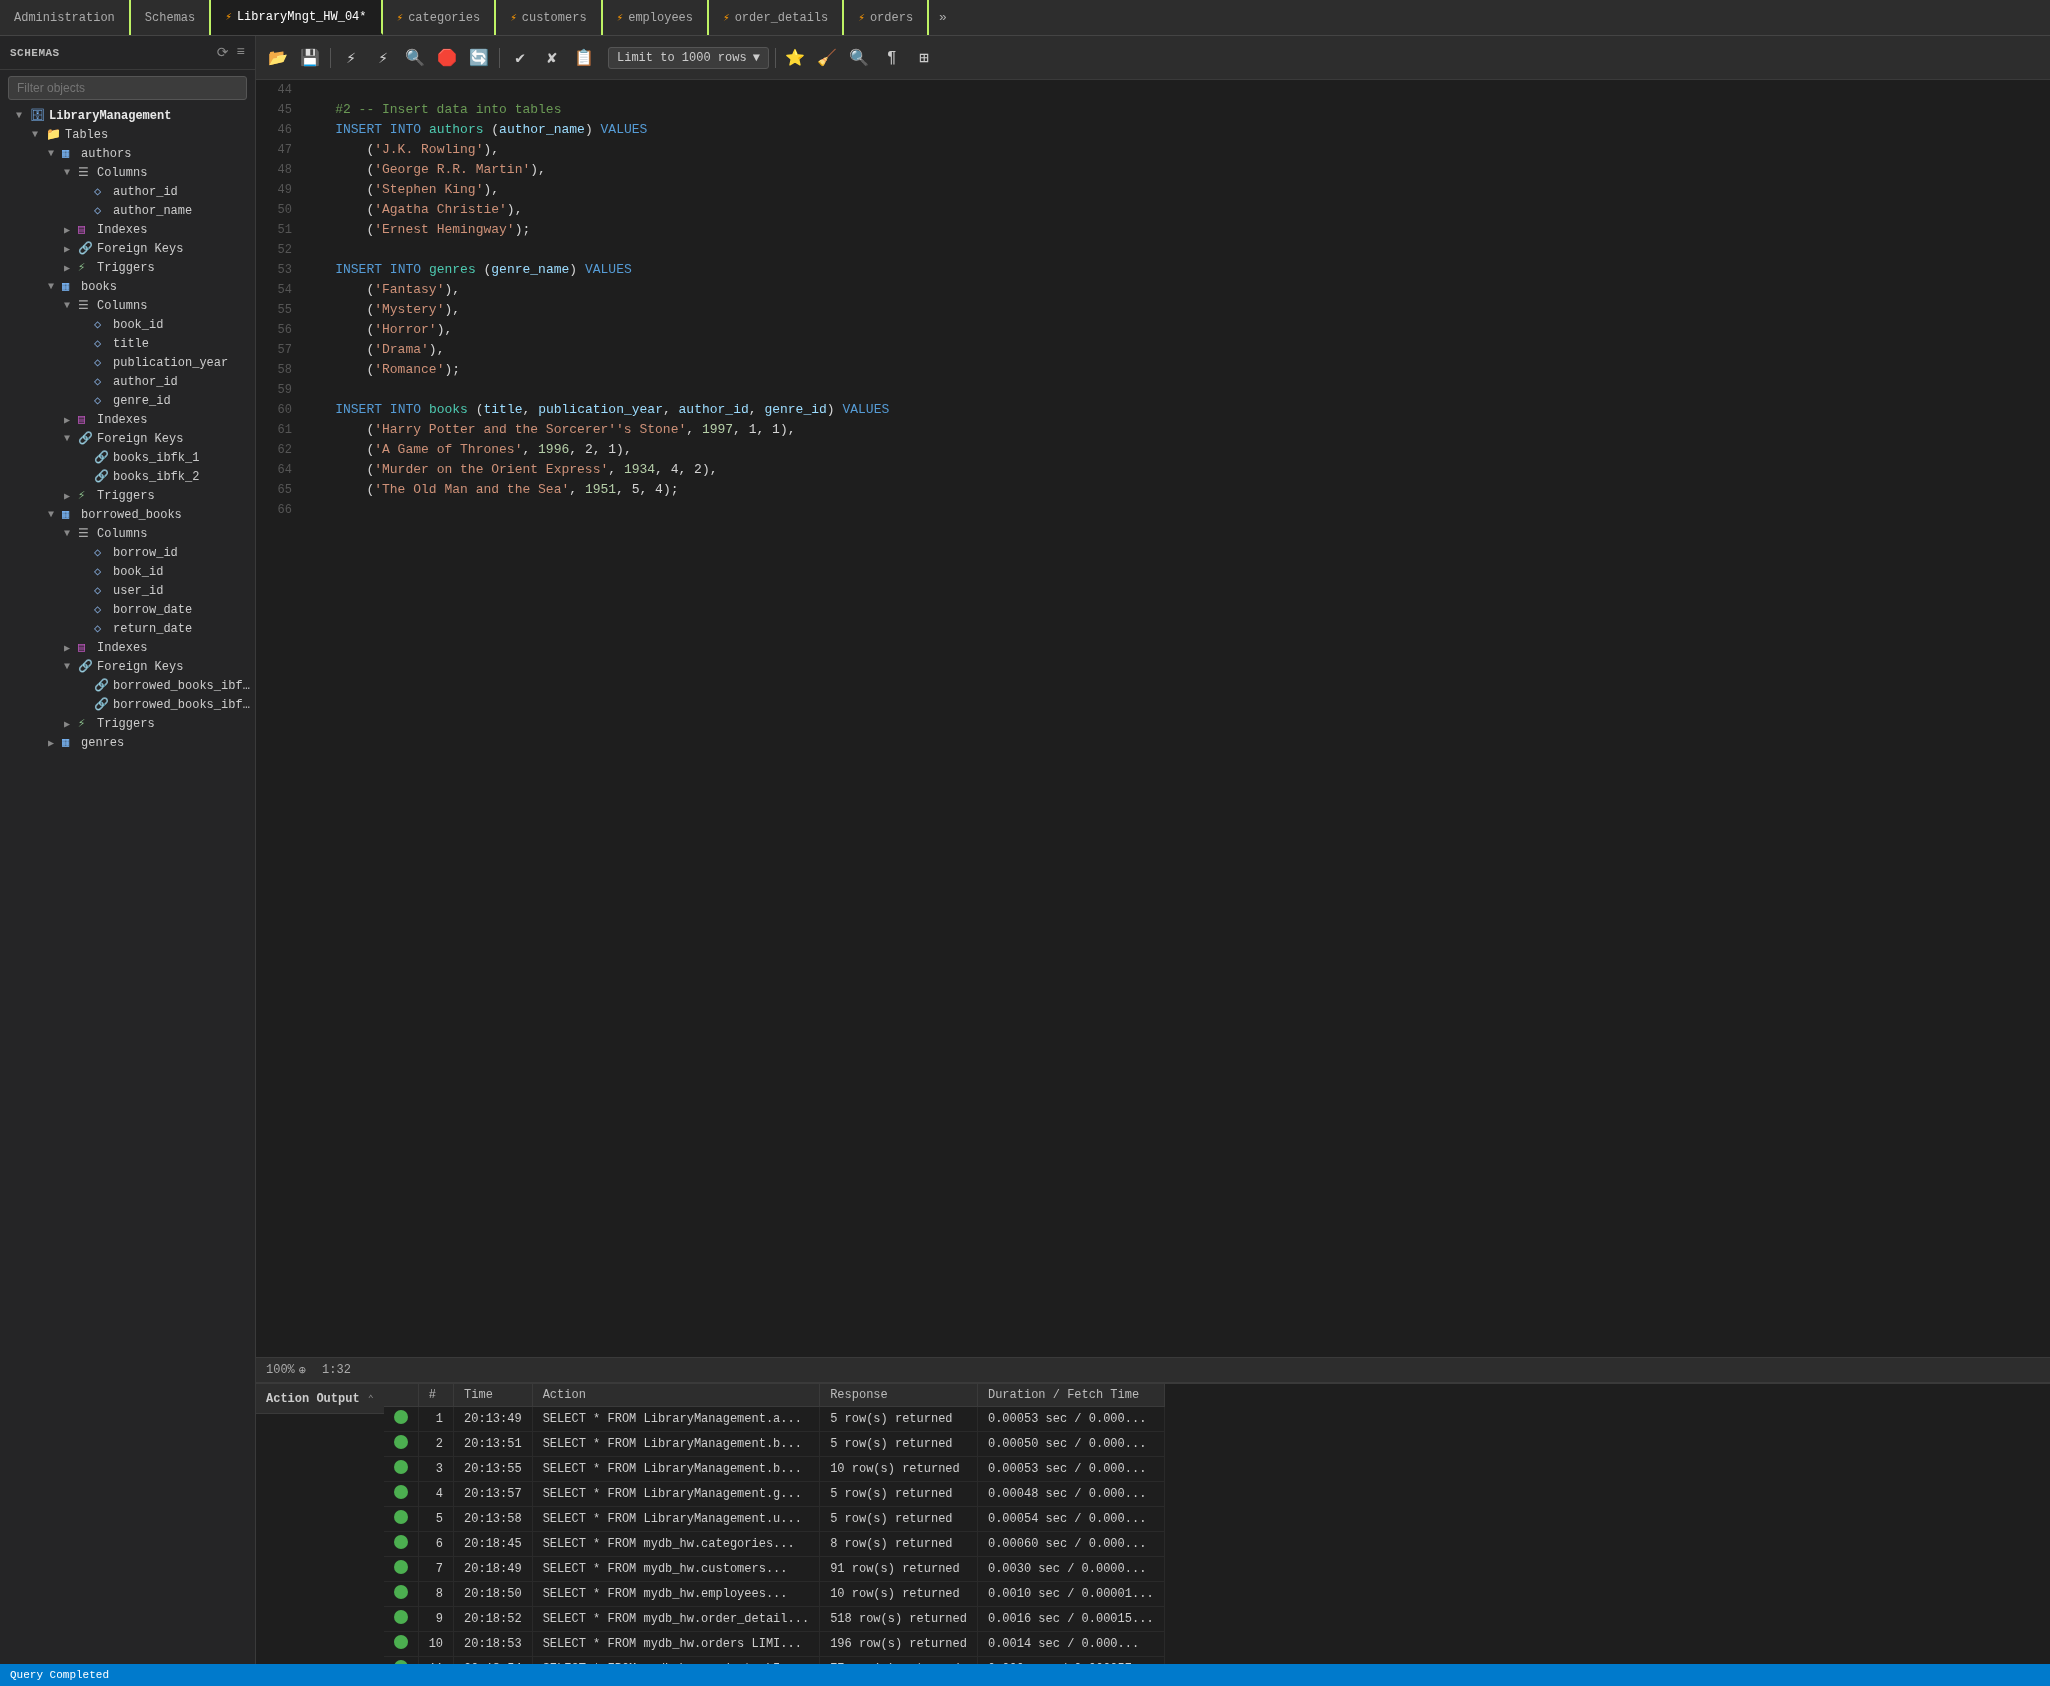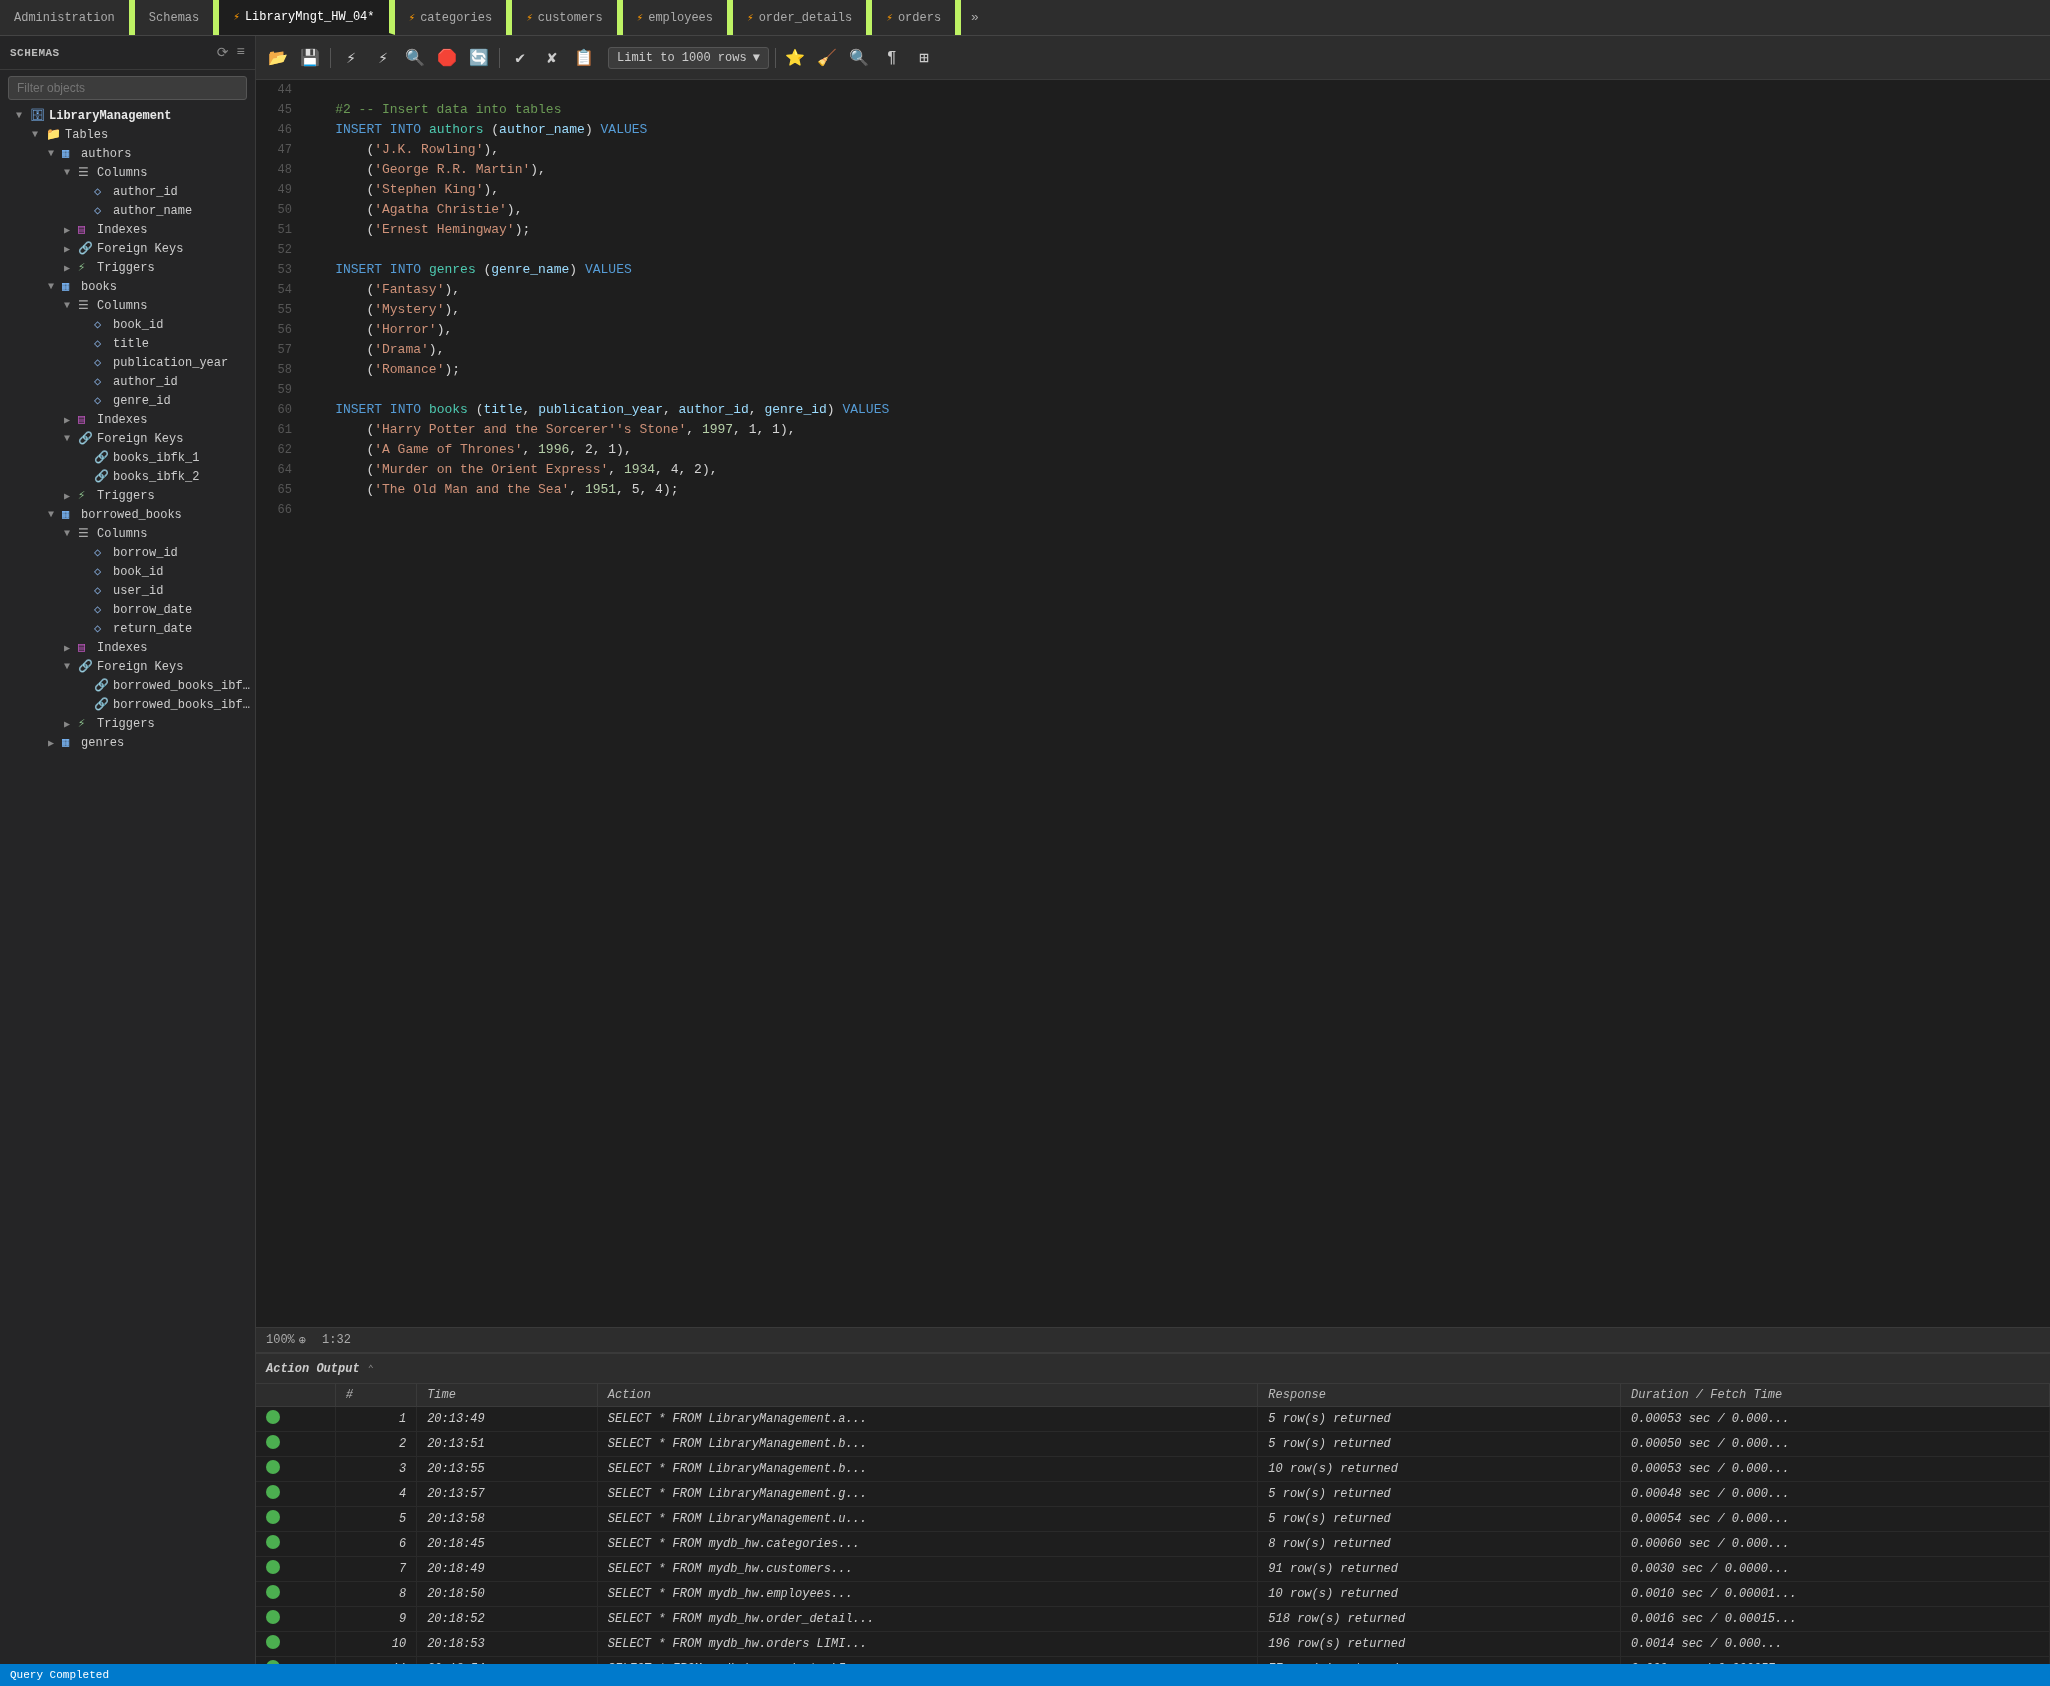--- a/index.html
+++ b/index.html
@@ -1,20 +1,20 @@
 <!DOCTYPE html>
 <html><head>
   <meta charset="utf-8">
   <style>
     * { box-sizing: border-box; margin: 0; padding: 0; }
     body { font-family: 'Menlo', 'Monaco', 'Courier New', monospace; background: #1e1e1e; color: #d4d4d4; font-size: 13px; overflow: hidden; height: 100vh; display: flex; flex-direction: column; }
 
     
     .tab-bar { display: flex; background: #2d2d2d; border-bottom: 1px solid #444; height: 36px; align-items: stretch; flex-shrink: 0; }
-    .tab { display: flex; align-items: center; padding: 0 14px; border-right: 6px solid #bef264; cursor: pointer; white-space: nowrap; font-size: 12px; color: #aaa; background: #2d2d2d; gap: 5px; }
+    .tab { display: flex; align-items: center; padding: 0 14px; border-right: 2px solid #bef264; cursor: pointer; white-space: nowrap; font-size: 12px; color: #aaa; background: #2d2d2d; gap: 5px; }
     .tab.active { background: #1e1e1e; color: #fff; border-bottom: 2px solid #1e1e1e; }
     .tab-icon { font-size: 11px; color: #f90; }
     .tab-overflow { display: flex; align-items: center; padding: 0 10px; color: #aaa; cursor: pointer; }
 
     
     .main { display: flex; flex: 1; overflow: hidden; }
 
     
     .sidebar { width: 256px; background: #252526; border-right: 1px solid #3a3a3a; display: flex; flex-direction: column; flex-shrink: 0; overflow: hidden; }
     .sidebar-header { display: flex; align-items: center; justify-content: space-between; padding: 8px 10px; border-bottom: 1px solid #3a3a3a; }
@@ -66,21 +66,21 @@
     .num { color: #b5cea8; }
     .cmt { color: #6a9955; }
     .tbl { color: #4ec9b0; }
     .col { color: #9cdcfe; }
 
     
     .code-status { display: flex; align-items: center; background: #2d2d2d; border-top: 1px solid #3a3a3a; border-bottom: 1px solid #3a3a3a; padding: 2px 10px; font-size: 12px; color: #aaa; gap: 16px; height: 26px; flex-shrink: 0; }
     .zoom-indicator { display: flex; gap: 4px; }
 
     
-    .action-output { display: flex; flex-direction: column; background: #1e1e1e; border-top: 1px solid #3a3a3a; flex-shrink: 0; font-style: italic; }
+    .action-output { display: flex; flex-direction: row; background: #1e1e1e; border-top: 1px solid #3a3a3a; flex-shrink: 0; }
     .action-output-header { display: flex; align-items: center; padding: 4px 10px; background: #2d2d2d; border-bottom: 1px solid #3a3a3a; gap: 8px; height: 30px; }
     .action-output-title { font-size: 12px; color: #ccc; font-weight: bold; }
     .action-output-chevron { color: #888; font-size: 10px; cursor: pointer; }
 
     
     .output-table-wrap { overflow-y: auto; max-height: 280px; }
     .output-table-wrap::-webkit-scrollbar { width: 6px; height: 6px; }
     .output-table-wrap::-webkit-scrollbar-thumb { background: #555; border-radius: 3px; }
     .output-table { width: 100%; border-collapse: collapse; font-size: 12px; }
     .output-table th { background: #2d2d2d; color: #bbb; padding: 4px 10px; text-align: left; border-bottom: 1px solid #3a3a3a; border-right: 1px solid #3a3a3a; font-weight: normal; position: sticky; top: 0; z-index: 1; }

